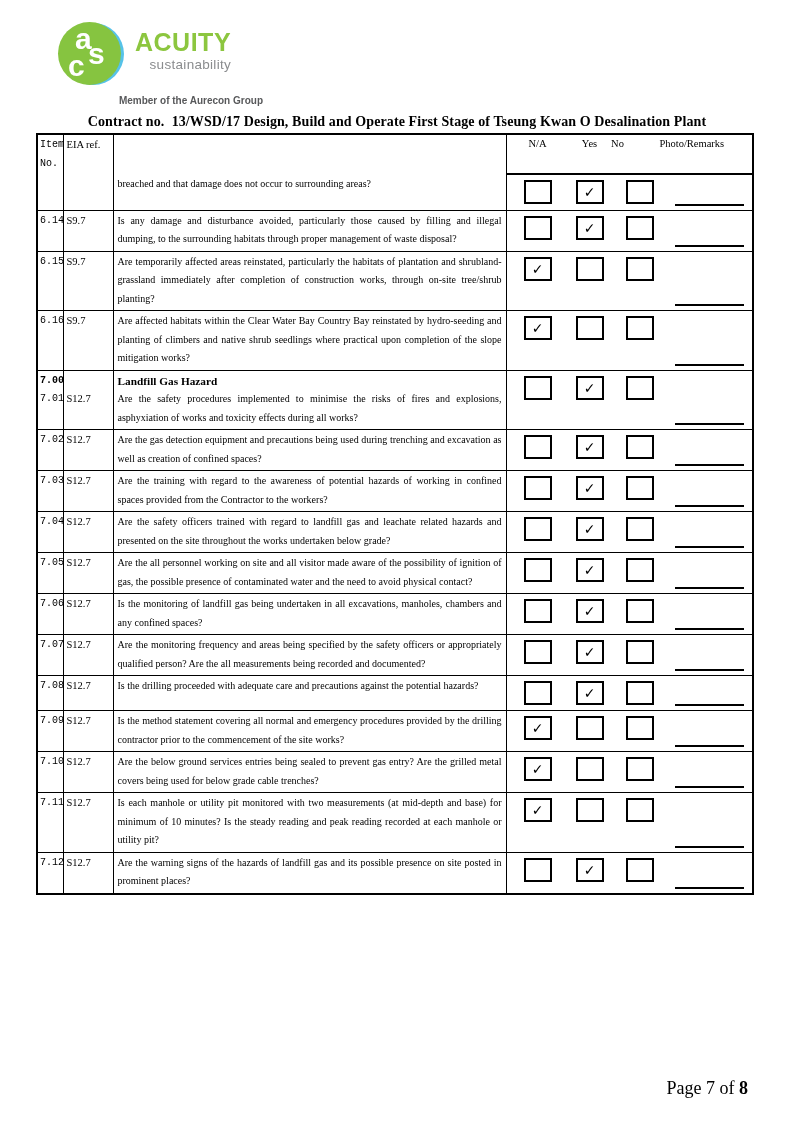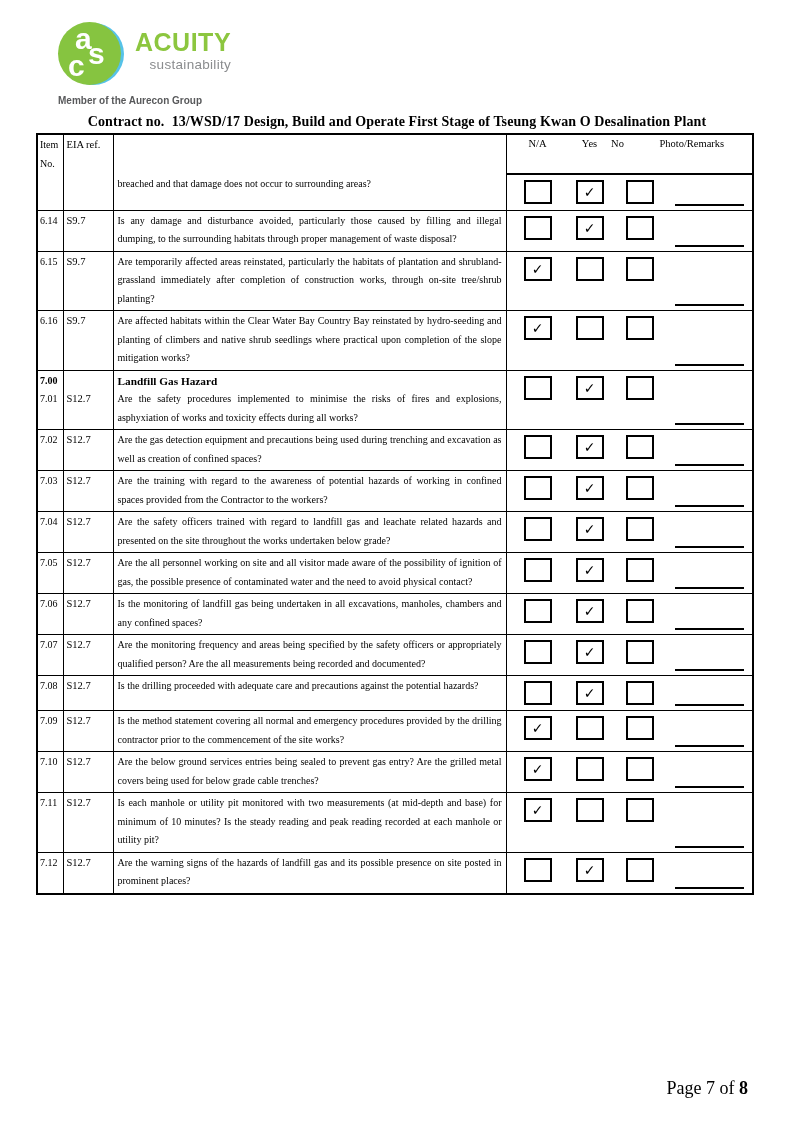--- a/index.html
+++ b/index.html
@@ -39,21 +39,21 @@
   .acuity-name {
     font-family: "Liberation Sans", sans-serif; font-weight: bold;
     font-size: 25px; line-height: 1; color: #8cc63f; letter-spacing: .5px;
   }
   .acuity-tagline {
     font-family: "Liberation Sans", sans-serif;
     font-size: 13.5px; color: #8a8c8e; margin-top: 2px; letter-spacing: .3px;
   }
   .acuity-member {
     font-family: "Liberation Sans", sans-serif; font-size: 10px; font-weight: bold;
-    color: #58595b; margin-top: 7px; text-align: left; width: 205px;
+    color: #58595b; margin-top: 7px; text-align: right; width: 205px;
   }
   .aurecon-block { position: relative; padding-top: 2px; margin-right: 2px; }
   .aurecon-leaf {
     position: absolute; left: 12px; top: 0px; width: 15px; height: 19px;
     background: #72bf44; border-radius: 0 100% 0 100%;
     transform: rotate(18deg);
   }
   .aurecon-word {
     font-family: "Liberation Sans", sans-serif; font-weight: bold;
     font-size: 52px; line-height: 1; color: #3e3e3d; letter-spacing: -2.5px;
@@ -73,21 +73,21 @@
     border: 2.5px solid #000;
   }
   .checklist th, .checklist td { border: 1.5px solid #000; vertical-align: top; }
   .checklist th { font-weight: normal; text-align: left; }
 
   col.w-item { width: 26px; }
   col.w-eia  { width: 50px; }
   col.w-q    { width: 393px; }
   col.w-ans  { width: 247px; }
 
-  .c-item { font-size: 10px;   line-height: 18.5px; padding: 1px 1px 1px 2px; }
+  .c-item { font-size: 10px;   line-height: 18.5px; padding: 1px 1px 1px 2px; font-family: Liberation Mono, monospace; }
   .c-eia  { font-size: 10.5px; line-height: 18.5px; padding: 1px 1px 1px 3px; margin-top: 24px; }
   .c-q    { padding: 1px 4px 2px 4px; }
   .q-text { font-size: 10px; line-height: 18.5px; text-align: justify; }
   .section-title { font-weight: bold; font-size: 11.3px; line-height: 18.5px; }
   .sec-num { display: block; font-weight: bold; }
   .item-num { display: block; }
   .spacer-line { display: block; height: 18.5px; }
 
   thead th { height: 34px; }
   thead .nbb { border-bottom: none; }

